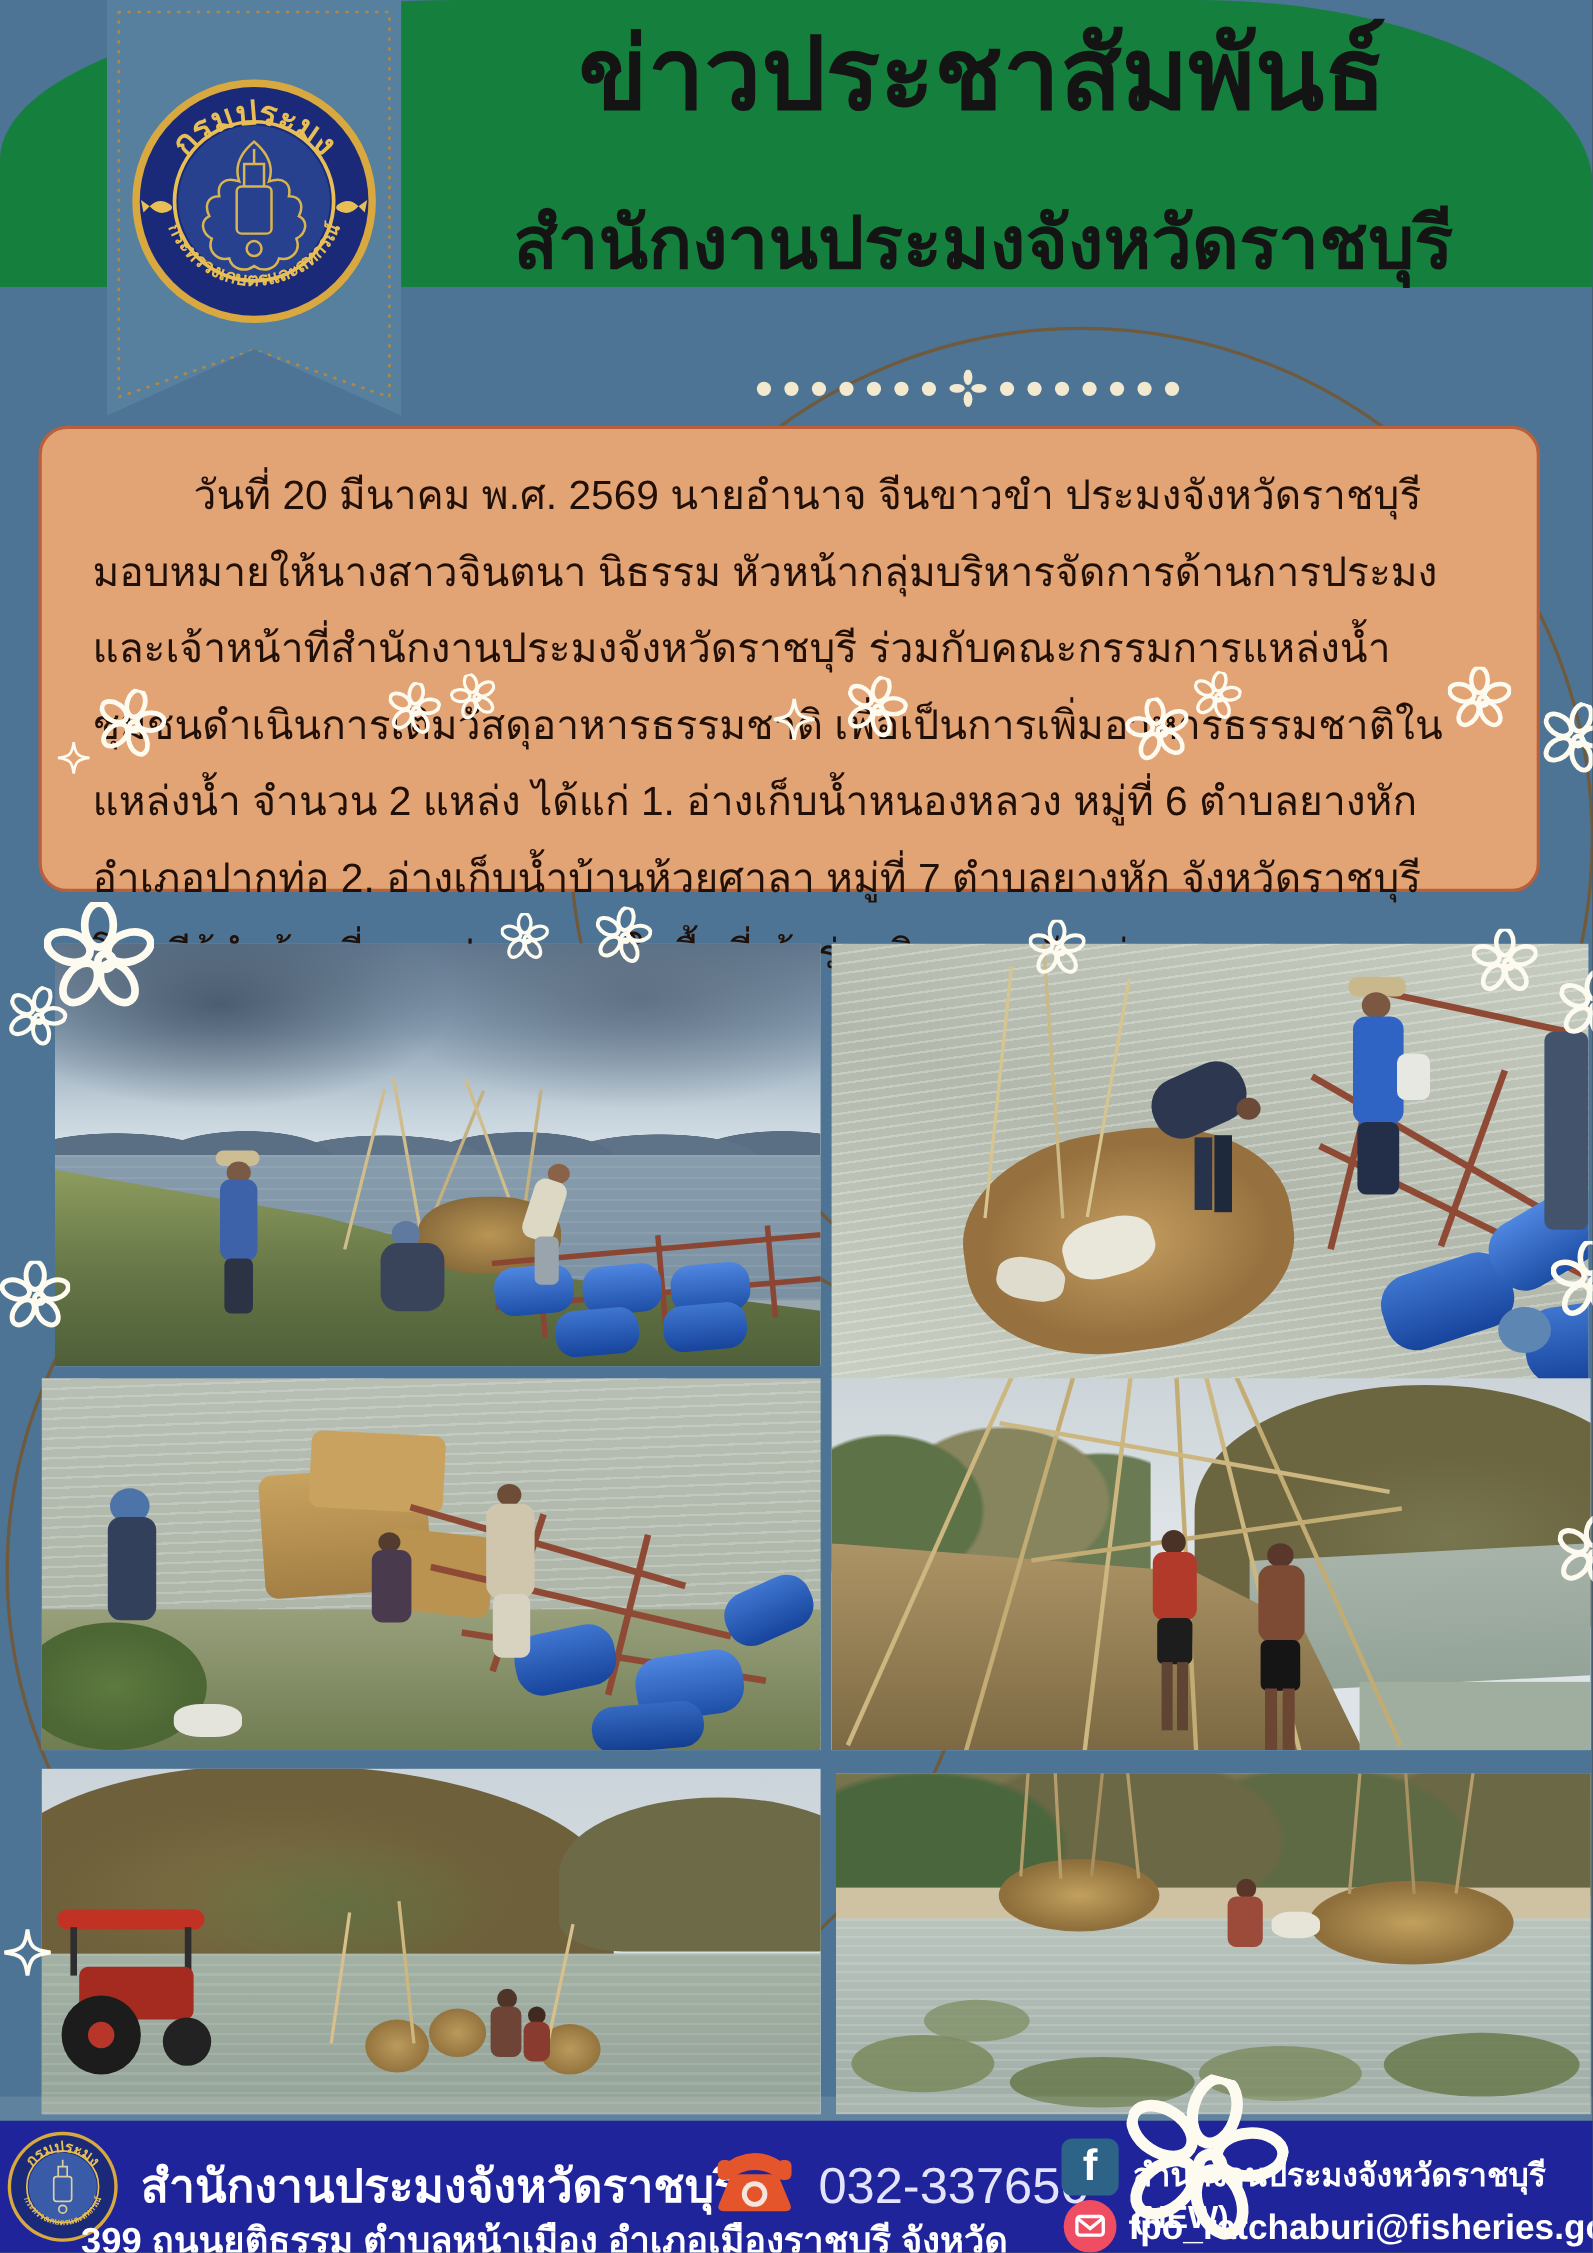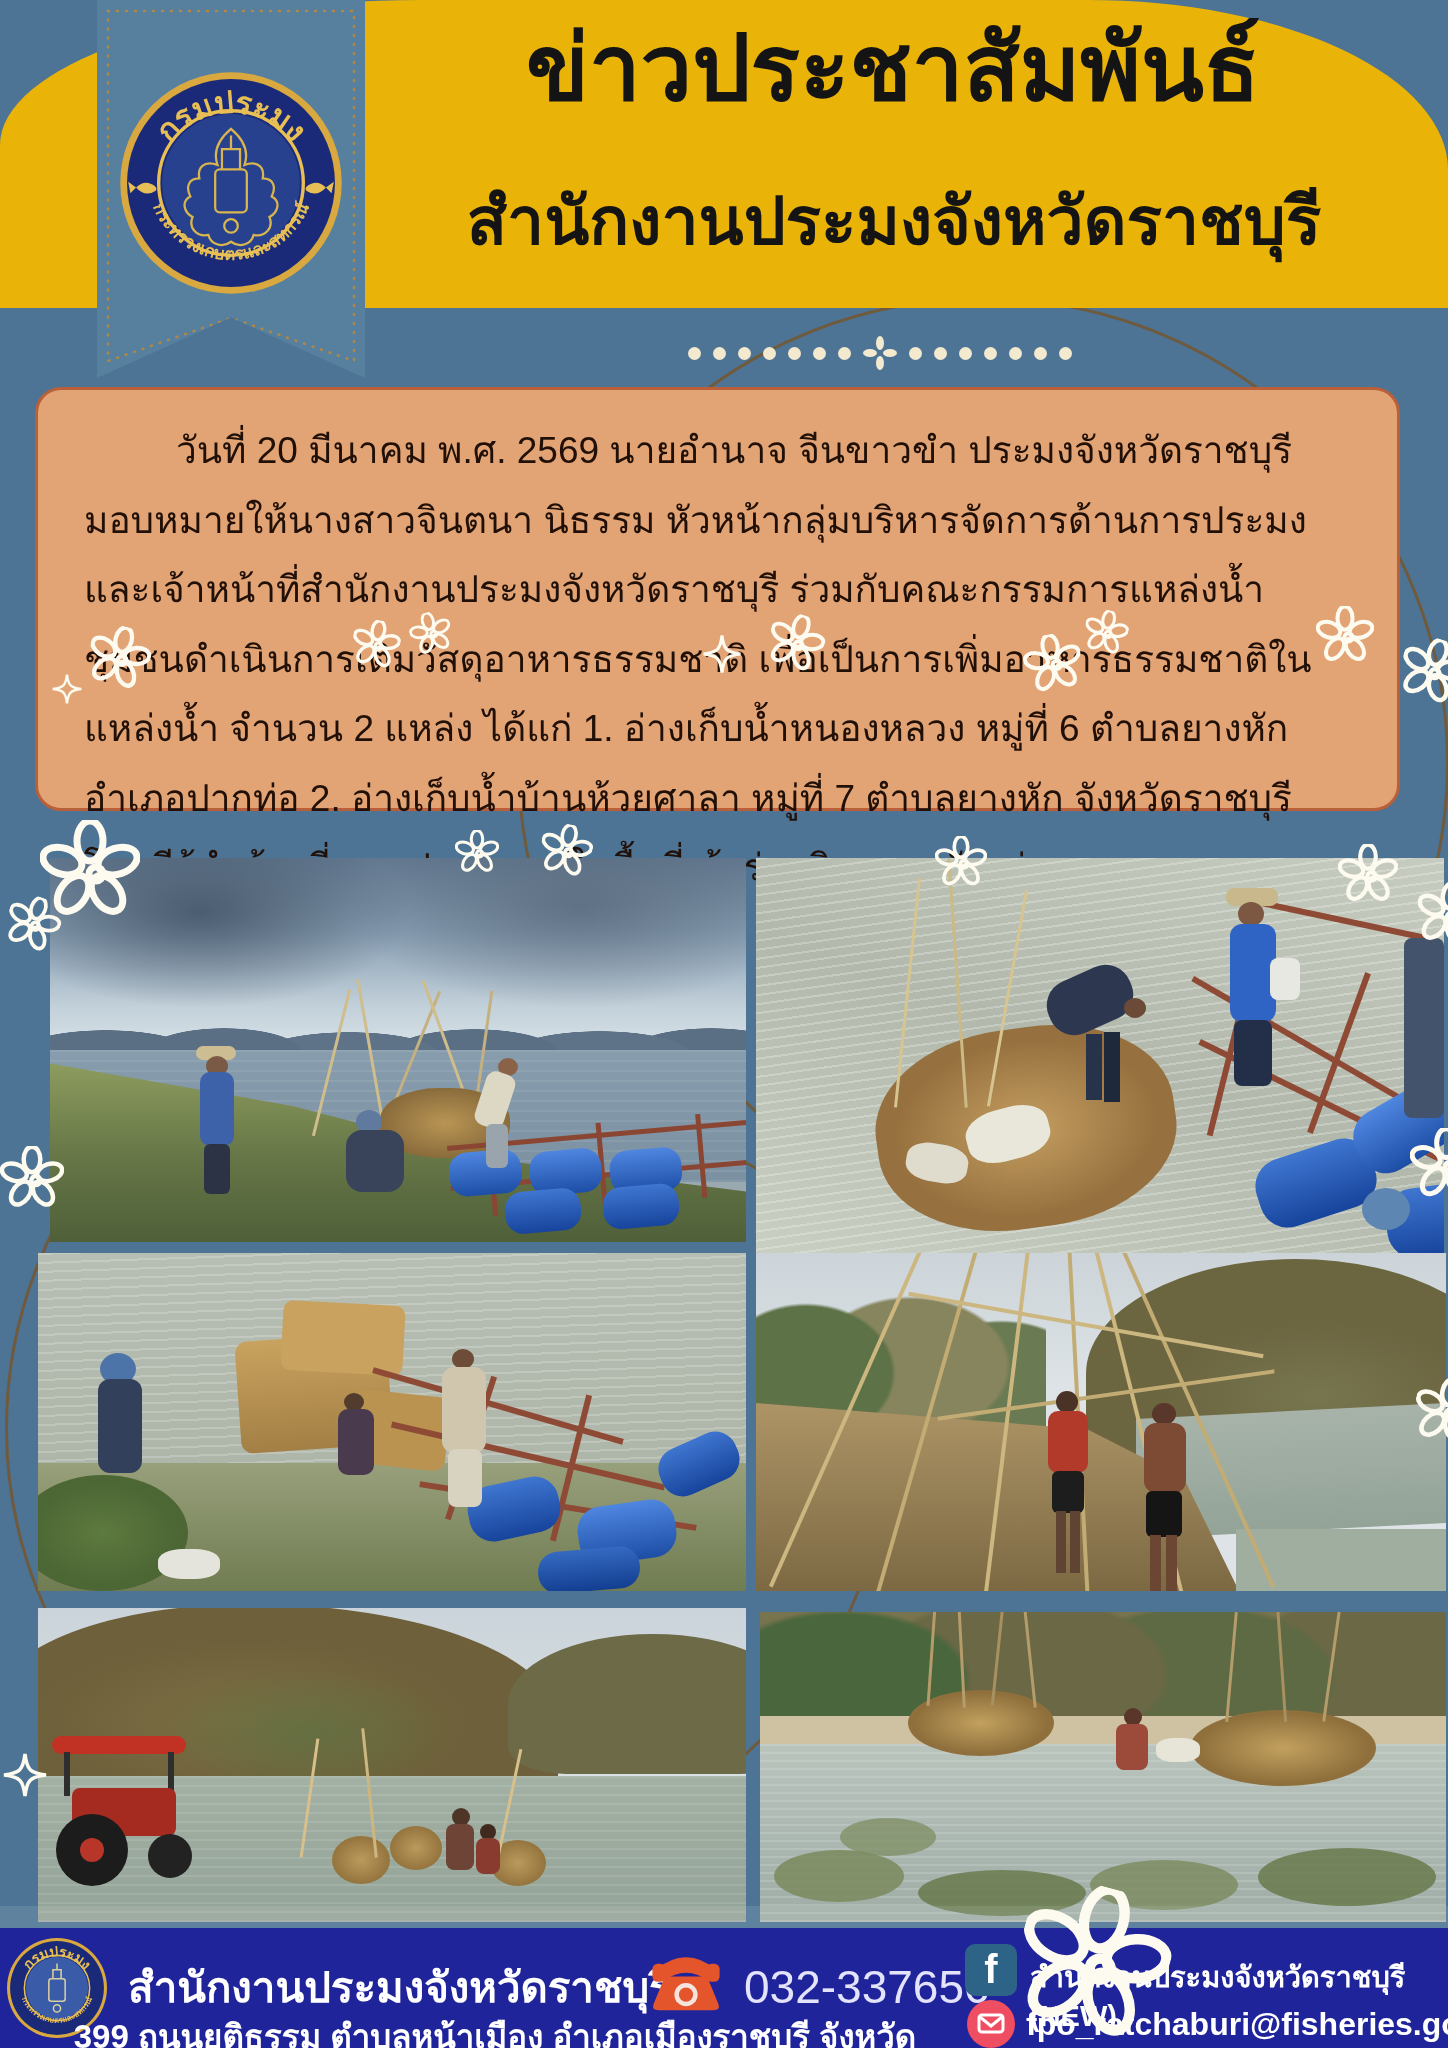--- a/index.html
+++ b/index.html
@@ -1,21 +1,21 @@
 <!DOCTYPE html>
 <html><head>
 <meta charset="utf-8">
 <style>
   html,body{margin:0;padding:0;background:#333}
   .page{position:relative;width:1448px;height:2048px;background:#4d7495;overflow:hidden;
         font-family:"Liberation Sans",sans-serif}
   .abs{position:absolute}
   .arc{position:absolute;border:3px solid rgba(118,86,46,.85);border-radius:50%;z-index:1}
   
-  .band{position:absolute;left:0;top:0;width:1448px;height:308px;background:#eab308;
+  .band{position:absolute;left:0;top:0;width:1448px;height:261px;background:#15803d;
         border-radius:420px 360px 0 0 / 145px 170px 0 0;z-index:2}
   .title{position:absolute;left:350px;right:12px;top:16px;text-align:center;
          font-weight:bold;color:#141414;font-size:92px;line-height:1.15}
   .subtitle{position:absolute;left:350px;right:10px;top:168px;text-align:center;
          font-weight:bold;color:#141414;font-size:66px}
   
   .ribbon{position:absolute;left:97px;top:0;width:268px;height:378px;background:#57809f;
           clip-path:polygon(0 0,100% 0,100% 100%,50% 84%,0 100%);z-index:4}
   .dots{position:absolute;left:688px;top:336px;display:flex;align-items:center;gap:12px;z-index:2}
   .dot{width:13px;height:13px;border-radius:50%;background:#f2e9cf}

